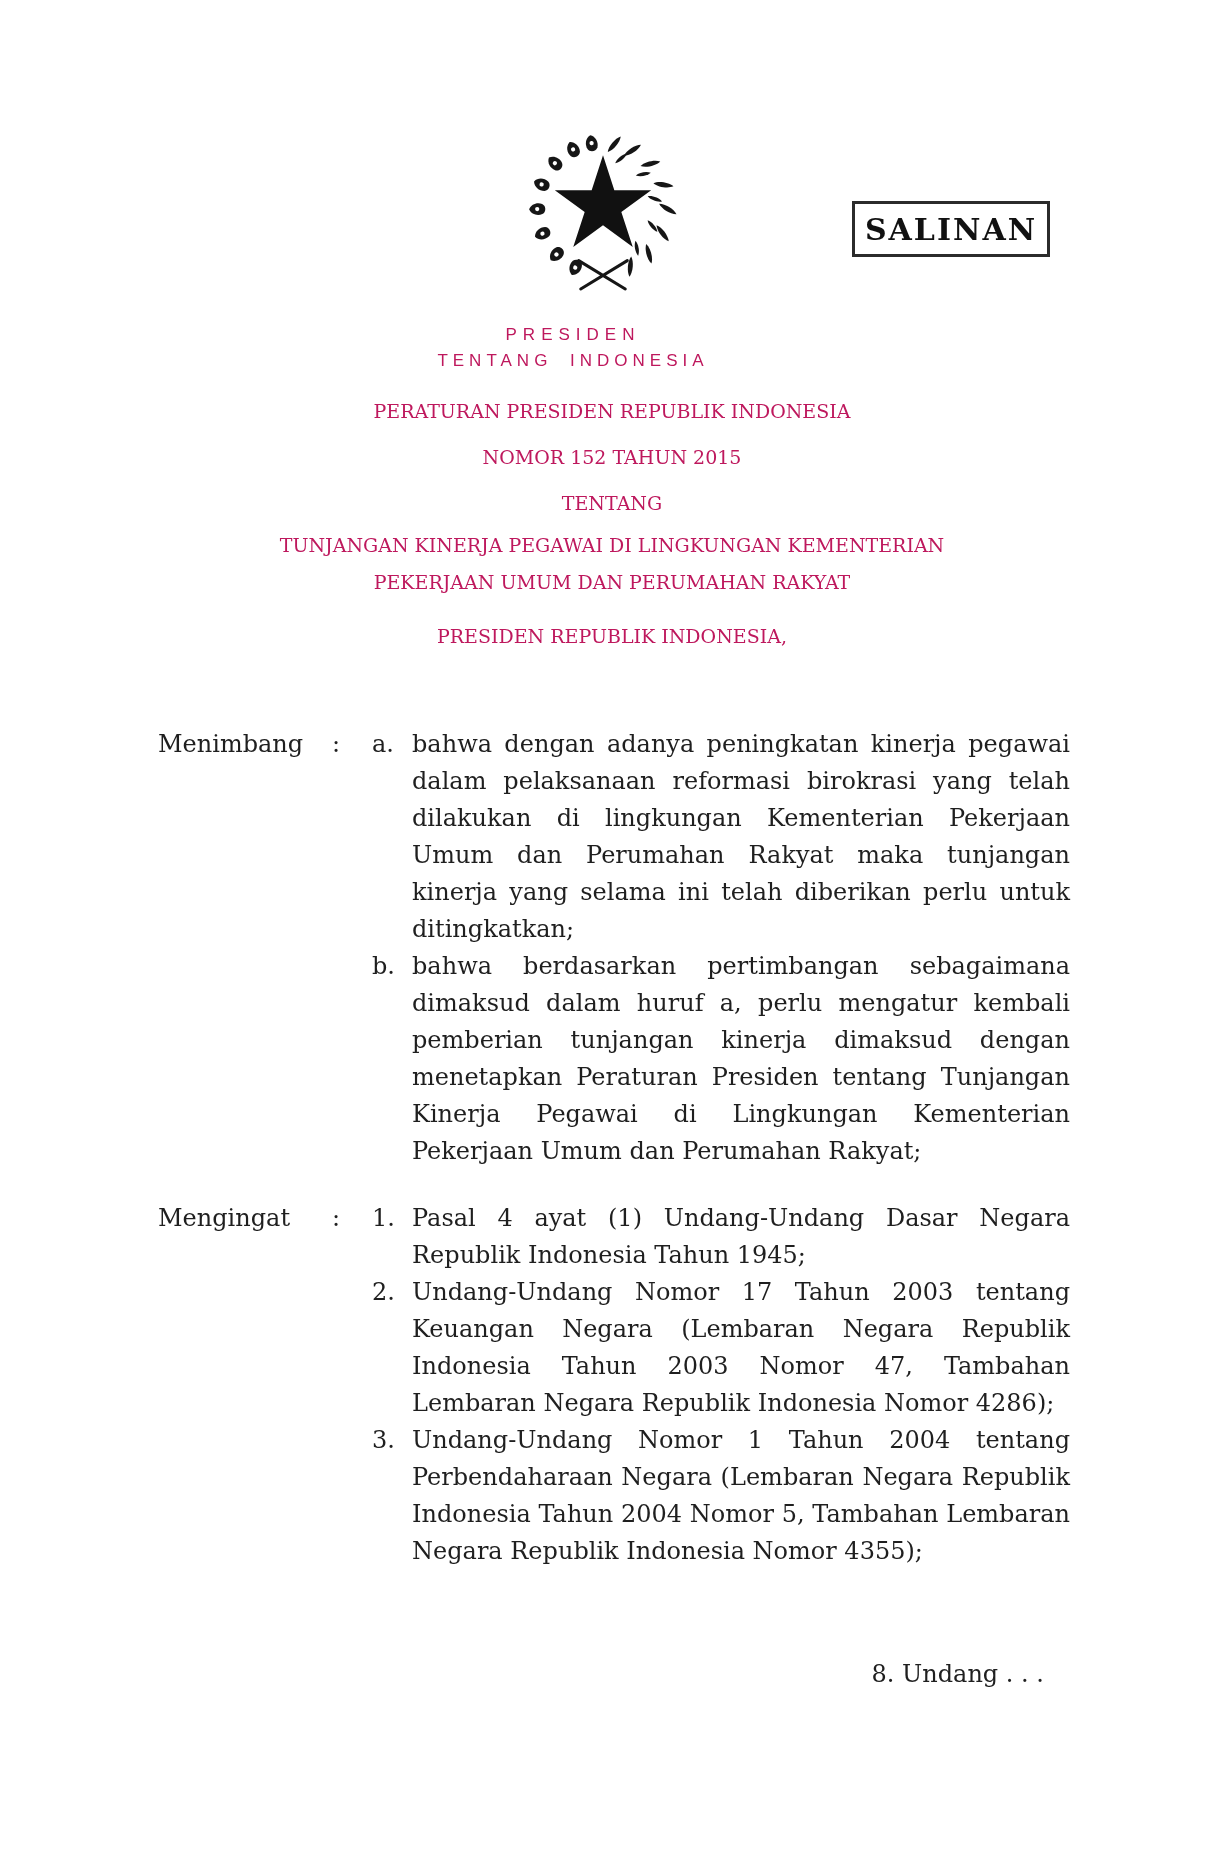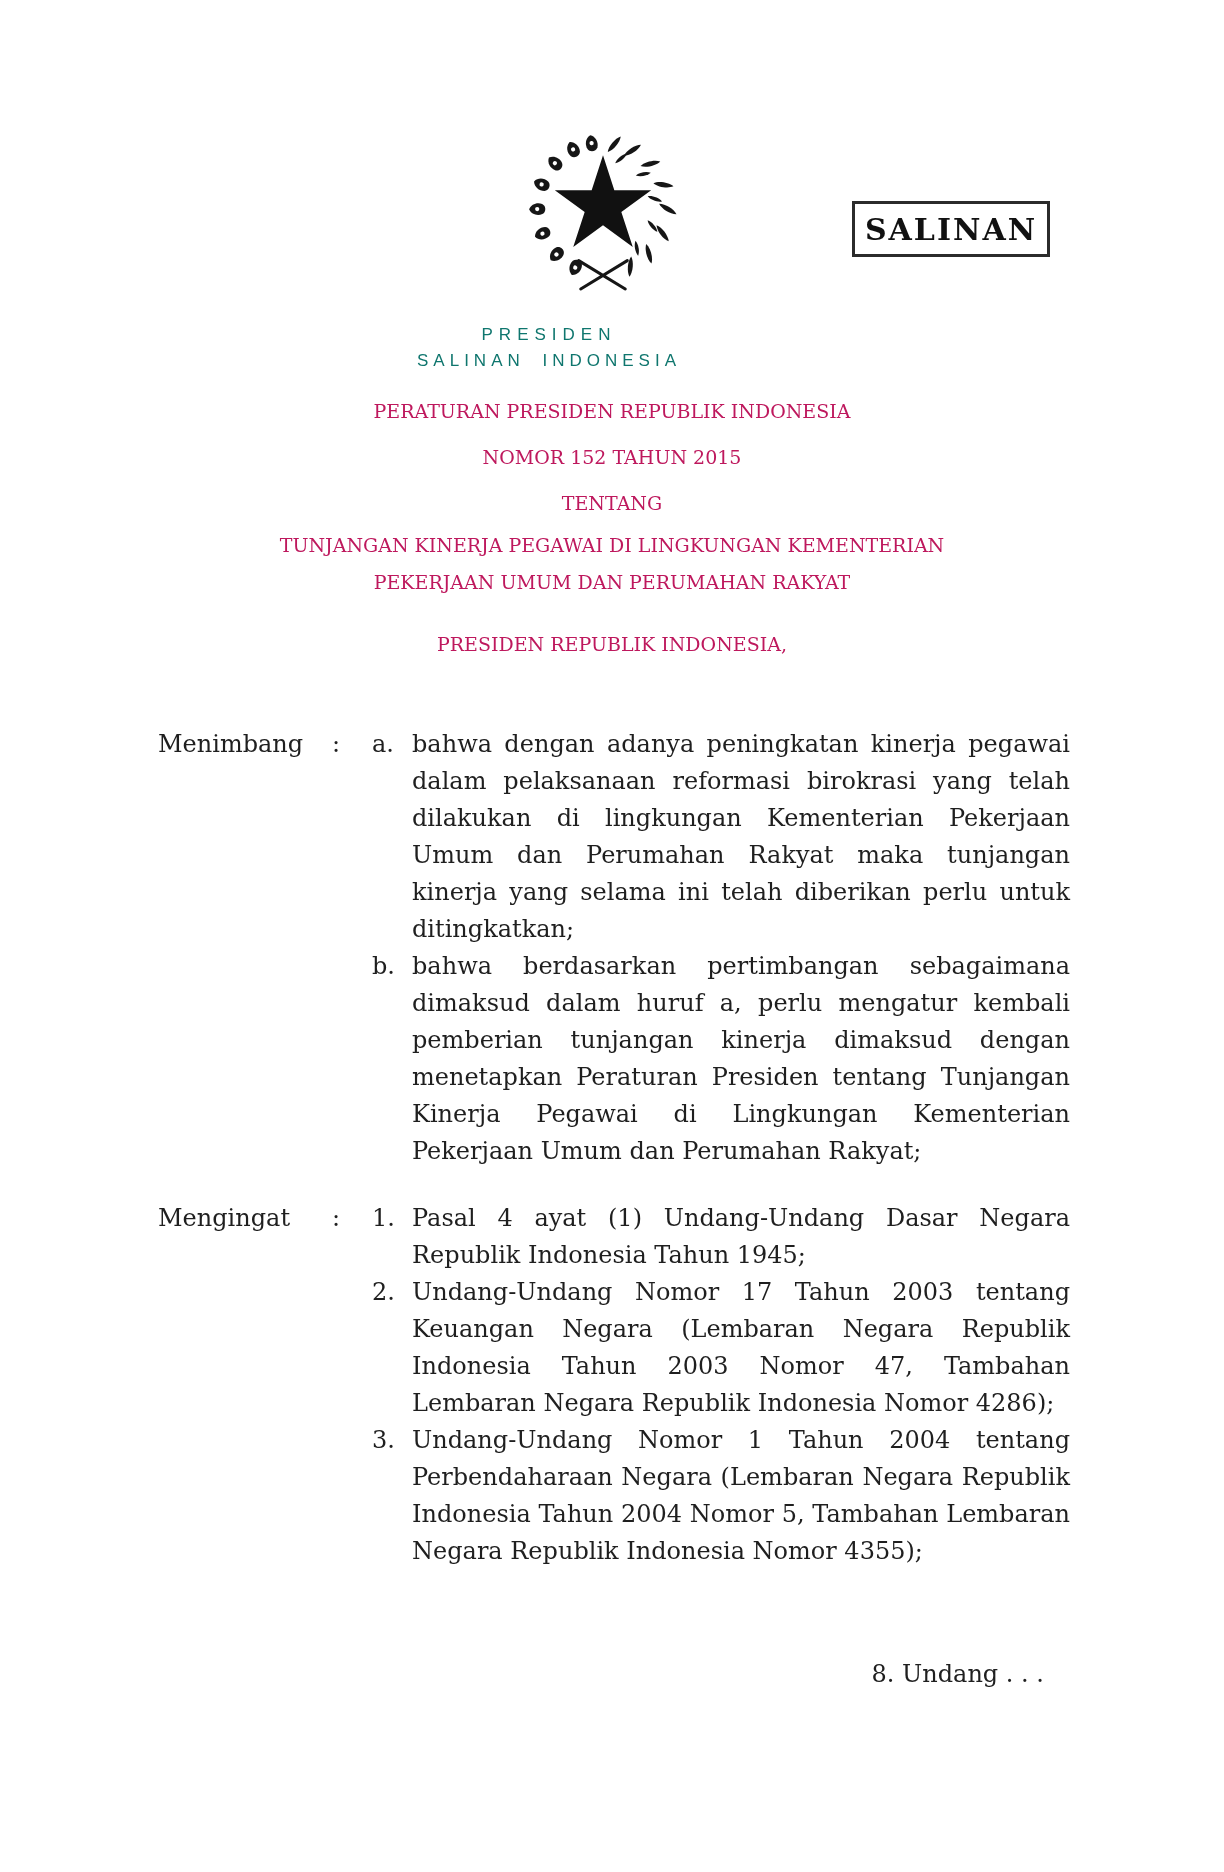--- a/index.html
+++ b/index.html
@@ -24,38 +24,39 @@
   }
 
   
   .emblem { position:absolute; top:124px; left:520px; width:166px; height:176px; }
 
   
   .letterhead {
     position:absolute; top:322px; left:0; width:1098px;
     text-align:center;
     font-family:"Liberation Sans","DejaVu Sans",sans-serif;
-    color:#0f766e;
+    color:#be185d;
+    padding-left:24px;
   }
   .letterhead .lh1 { font-size:17px; letter-spacing:6px; line-height:26px; }
   .letterhead .lh2 { font-size:17px; letter-spacing:5px; word-spacing:8px; line-height:26px; }
 
   
   .heading {
     position:absolute; top:396px; left:76px; width:1072px;
     text-align:center; font-size:19px; line-height:30px;
     color:#be185d;
   }
   .heading .h-doctype  { margin-top:0; }
   .heading .h-number   { margin-top:16px; }
   .heading .h-about    { margin-top:16px; }
   .heading .h-subject1 { margin-top:12px; }
   .heading .h-subject2 { margin-top:7px; }
   .heading .h-invoc    { margin-top:55px; }
-  .heading .h-issuer   { margin-top:32px;text-align:center; }
+  .heading .h-issuer   { margin-top:24px;text-align:center; }
 
   
   .clauses {
     position:absolute; top:726px; left:158px; width:912px;
     font-size:24px; line-height:37px;
   }
   .section { display:grid; grid-template-columns:174px 40px 1fr; align-items:start; }
   .section + .section { margin-top:30px; }
   .sec-label { white-space:nowrap; }
   .sec-colon { text-align:left; }
@@ -111,21 +112,21 @@
     <use href="#grain" transform="translate(121.8 48.6) rotate(80) scale(0.75)"></use>
     <use href="#grain" transform="translate(133.2 73) rotate(110) scale(0.75)"></use>
     <use href="#grain" transform="translate(130.9 99.8) rotate(140) scale(0.75)"></use>
     <use href="#grain" transform="translate(115.4 121.8) rotate(170) scale(0.75)"></use>
 
     <path d="M60,162 L106,134 M58,134 L104,162" stroke="#161616" stroke-width="3" stroke-linecap="round" fill="none"></path>
   </svg>
 
   <div class="letterhead">
     <div class="lh1">PRESIDEN</div>
-    <div class="lh2">SALINAN INDONESIA</div>
+    <div class="lh2">TENTANG INDONESIA</div>
   </div>
 
   <div class="heading">
     <div class="h-doctype">PERATURAN PRESIDEN REPUBLIK INDONESIA</div>
     <div class="h-number">NOMOR 152 TAHUN 2015</div>
     <div class="h-about">TENTANG</div>
     <div class="h-subject1">TUNJANGAN KINERJA PEGAWAI DI LINGKUNGAN KEMENTERIAN</div>
     <div class="h-subject2">PEKERJAAN UMUM DAN PERUMAHAN RAKYAT</div>
     <div class="h-issuer">PRESIDEN REPUBLIK INDONESIA,</div>
   </div>

